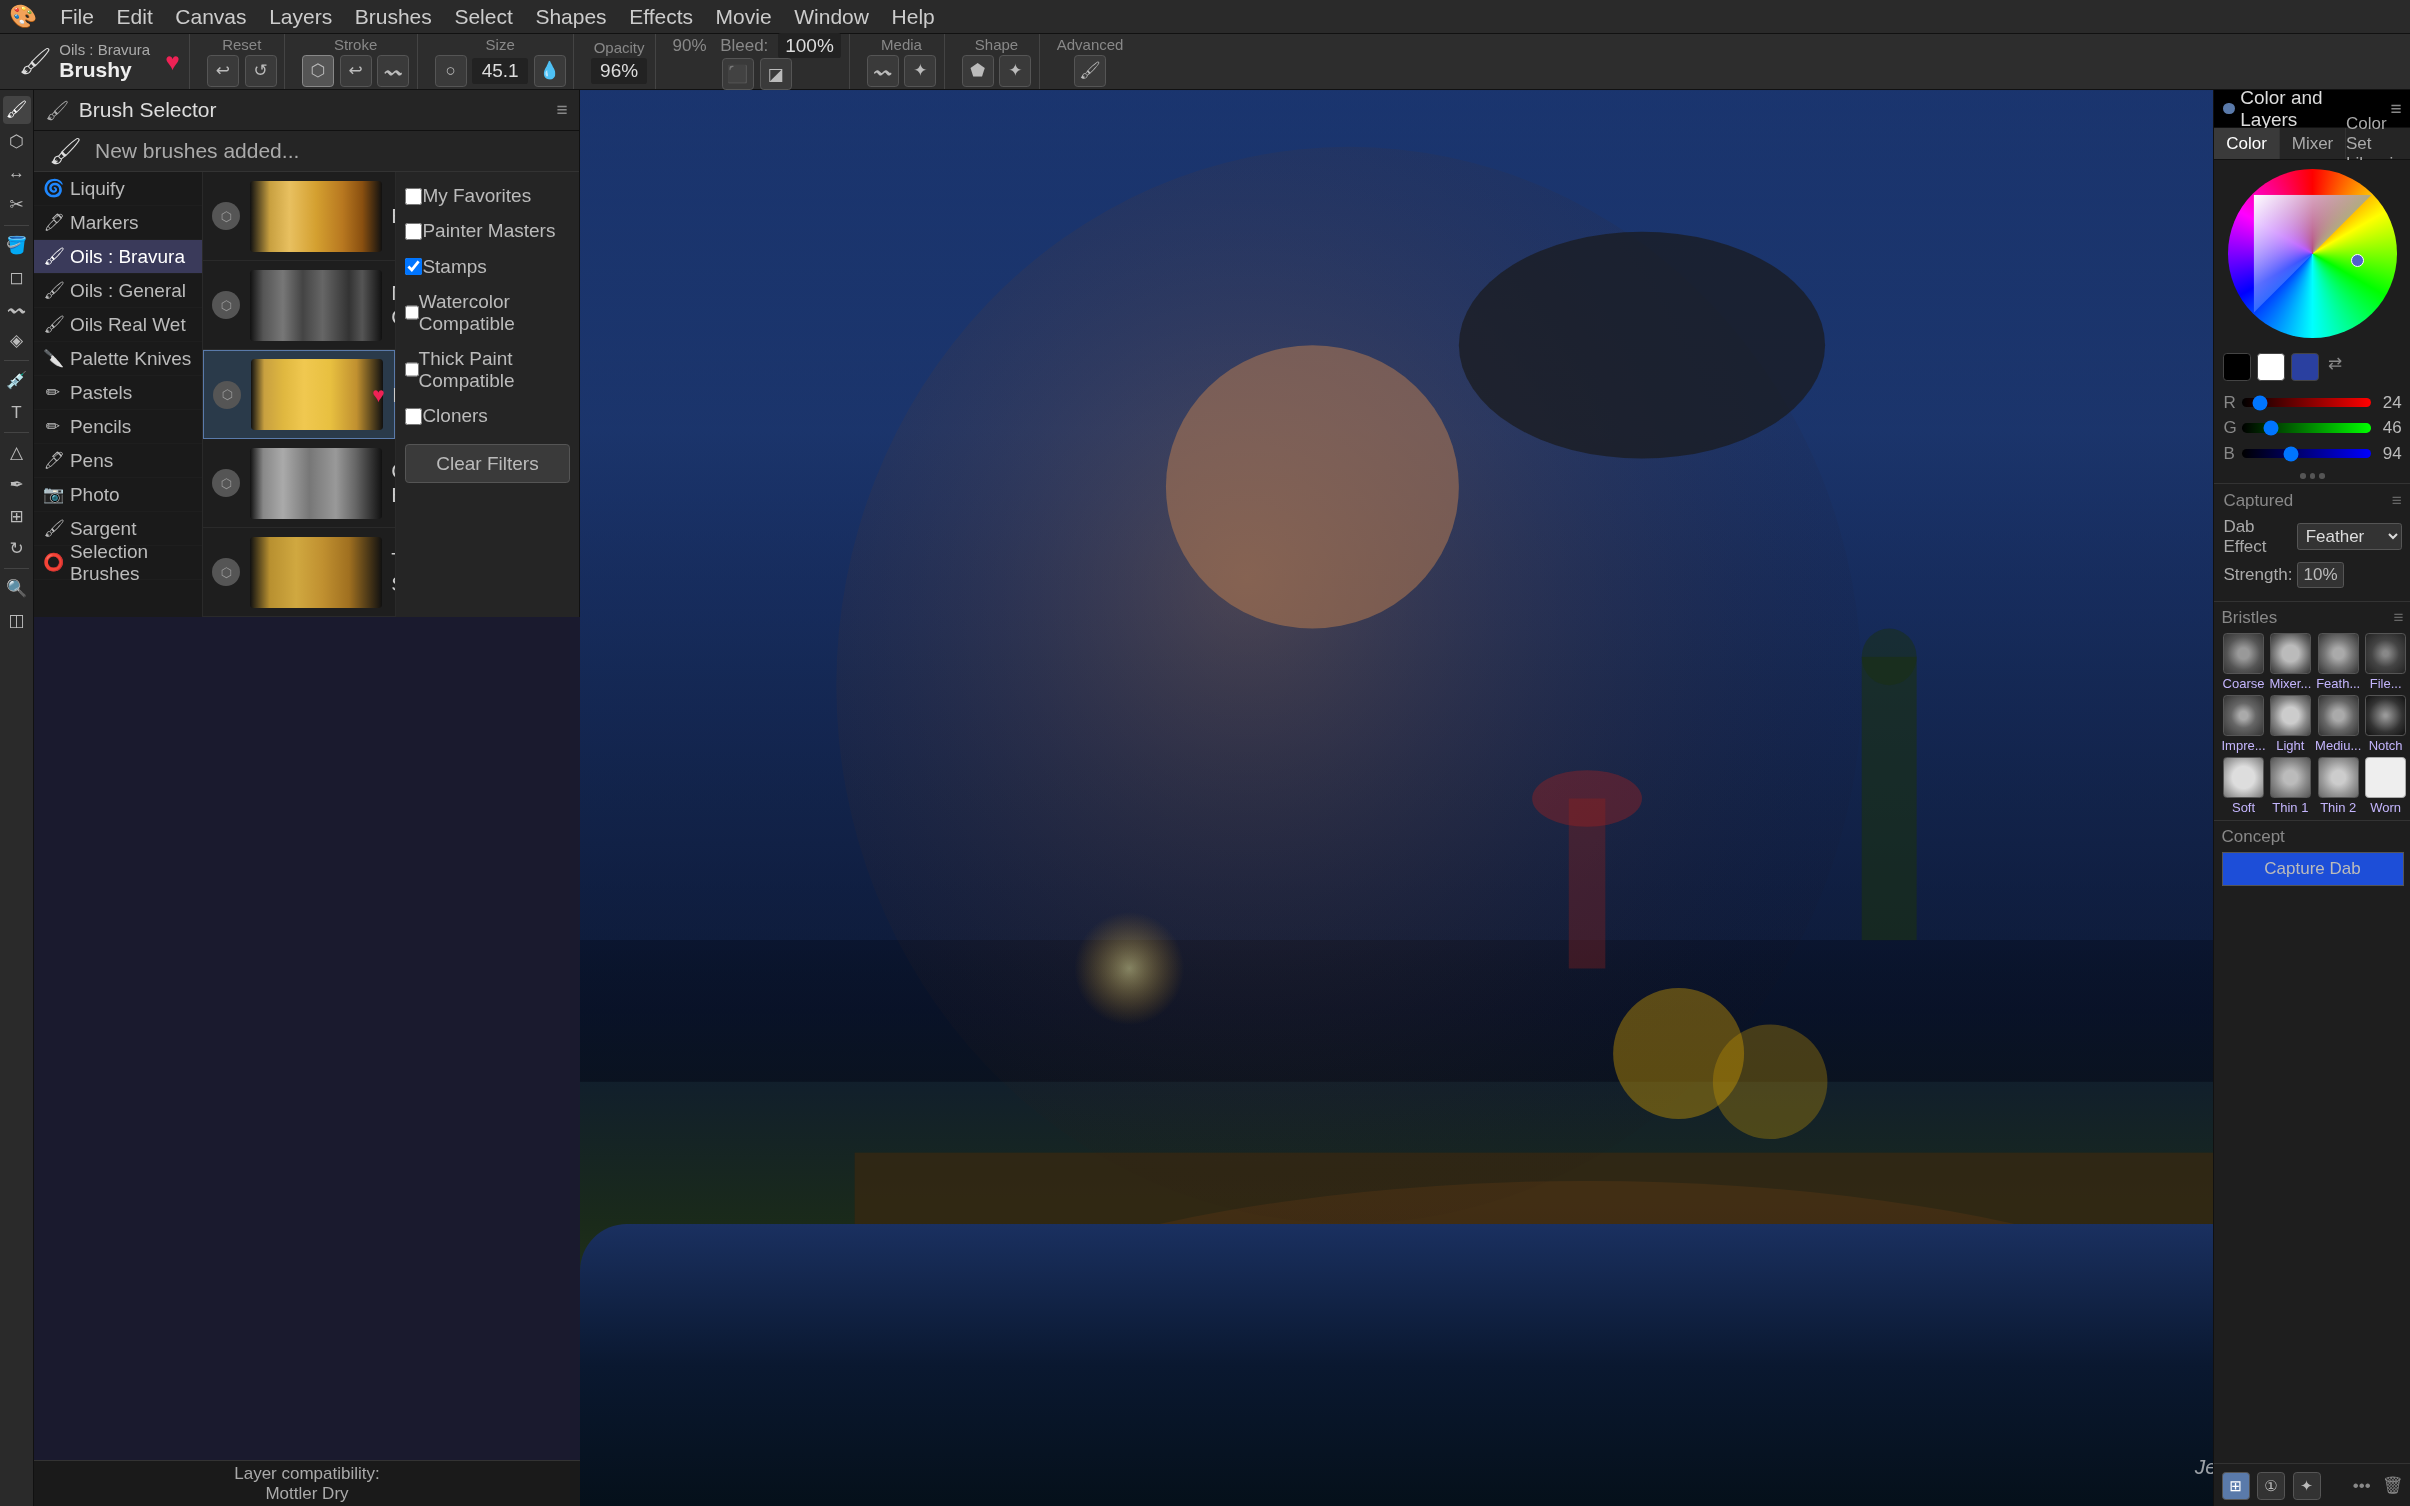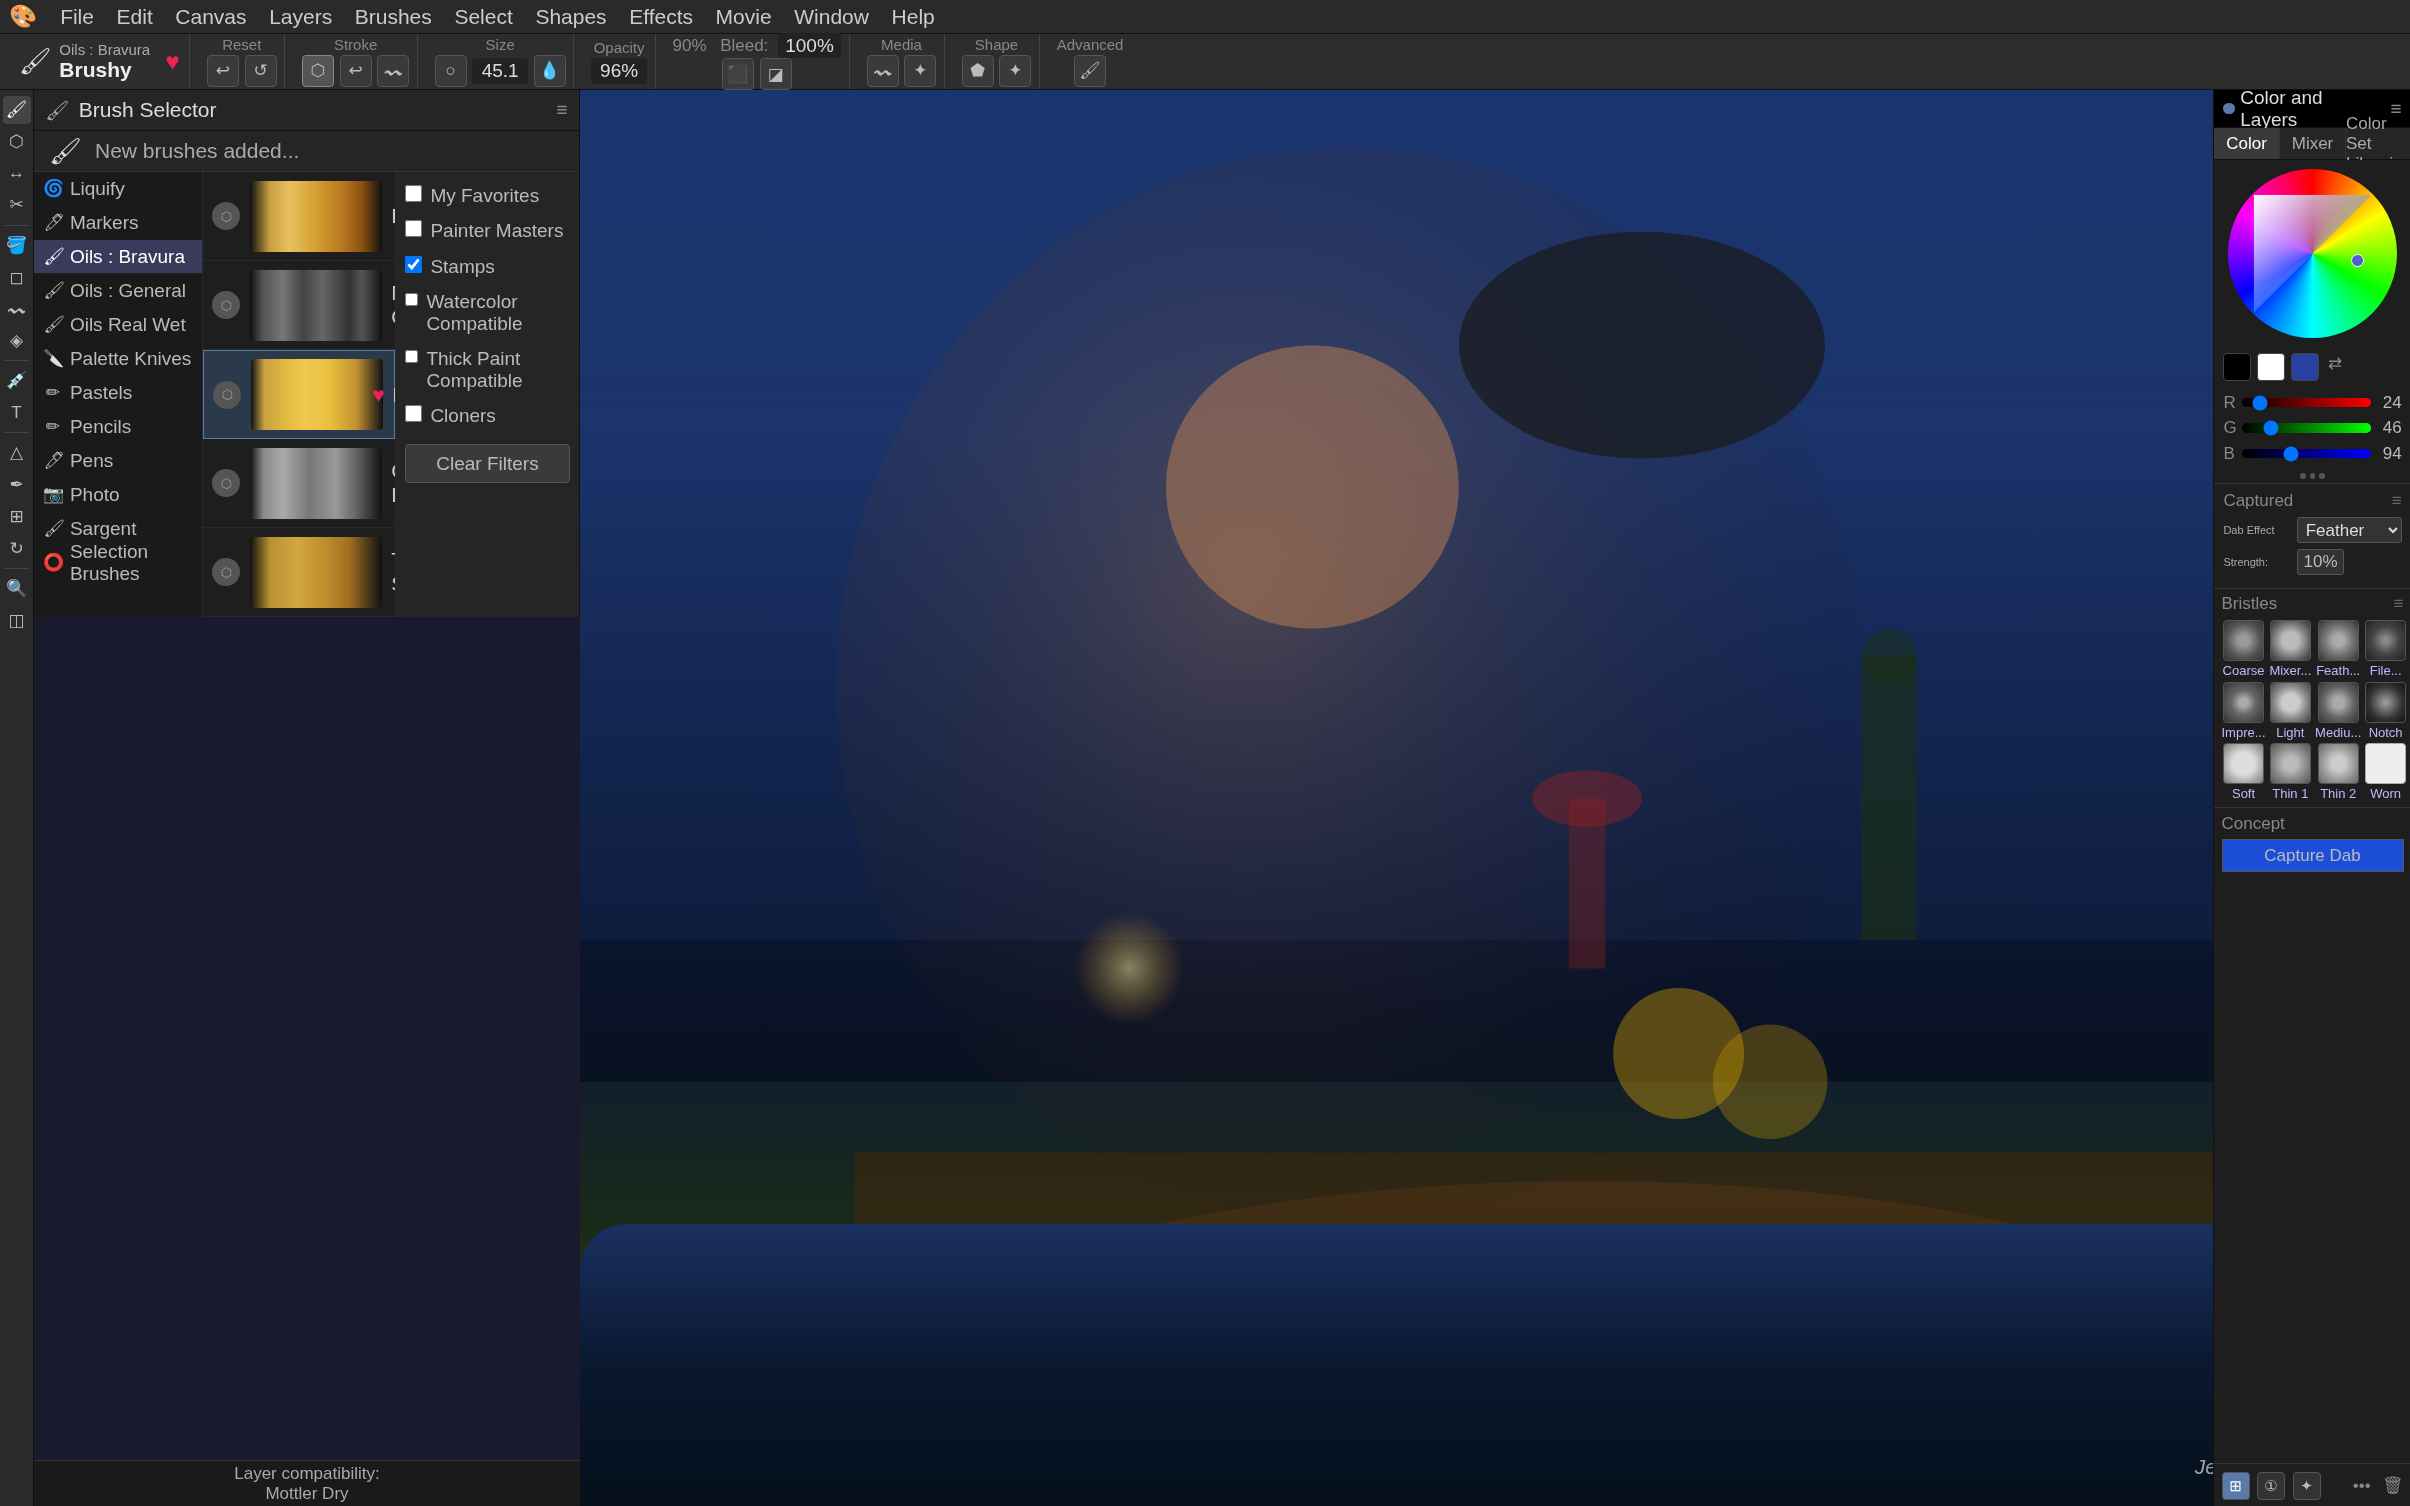--- a/index.html
+++ b/index.html
@@ -350,21 +350,22 @@
       background: #252525;
       border-left: 0.9px solid #2a2a2a;
       display: flex;
       flex-direction: column;
       padding: 9.4px;
       gap: 5.6px;
       flex-shrink: 0;
     }
     .filter-item {
       display: flex;
-      gap: 8px;
+      align-items: center;
+      gap: 0;
       padding: 3.8px 0;
       font-size: 19px;
       color: #bbb;
       cursor: pointer;
     }
     .filter-item input[type=checkbox] {
       width: 17px;
       height: 17px;
       cursor: pointer;
     }
@@ -635,21 +636,21 @@
       align-items: center;
       justify-content: space-between;
     }
     .captured-row {
       display: flex;
       align-items: center;
       gap: 7.5px;
       margin-bottom: 5.6px;
     }
     .captured-row label {
-      font-size: 11px;
+      font-size: 17px;
       color: #aaa;
       width: 66px;
     }
     .captured-row select {
       flex: 1;
       background: #333;
       color: #ddd;
       border: 0.9px solid #555;
       font-size: 17px;
       padding: 1.9px 3.8px;

